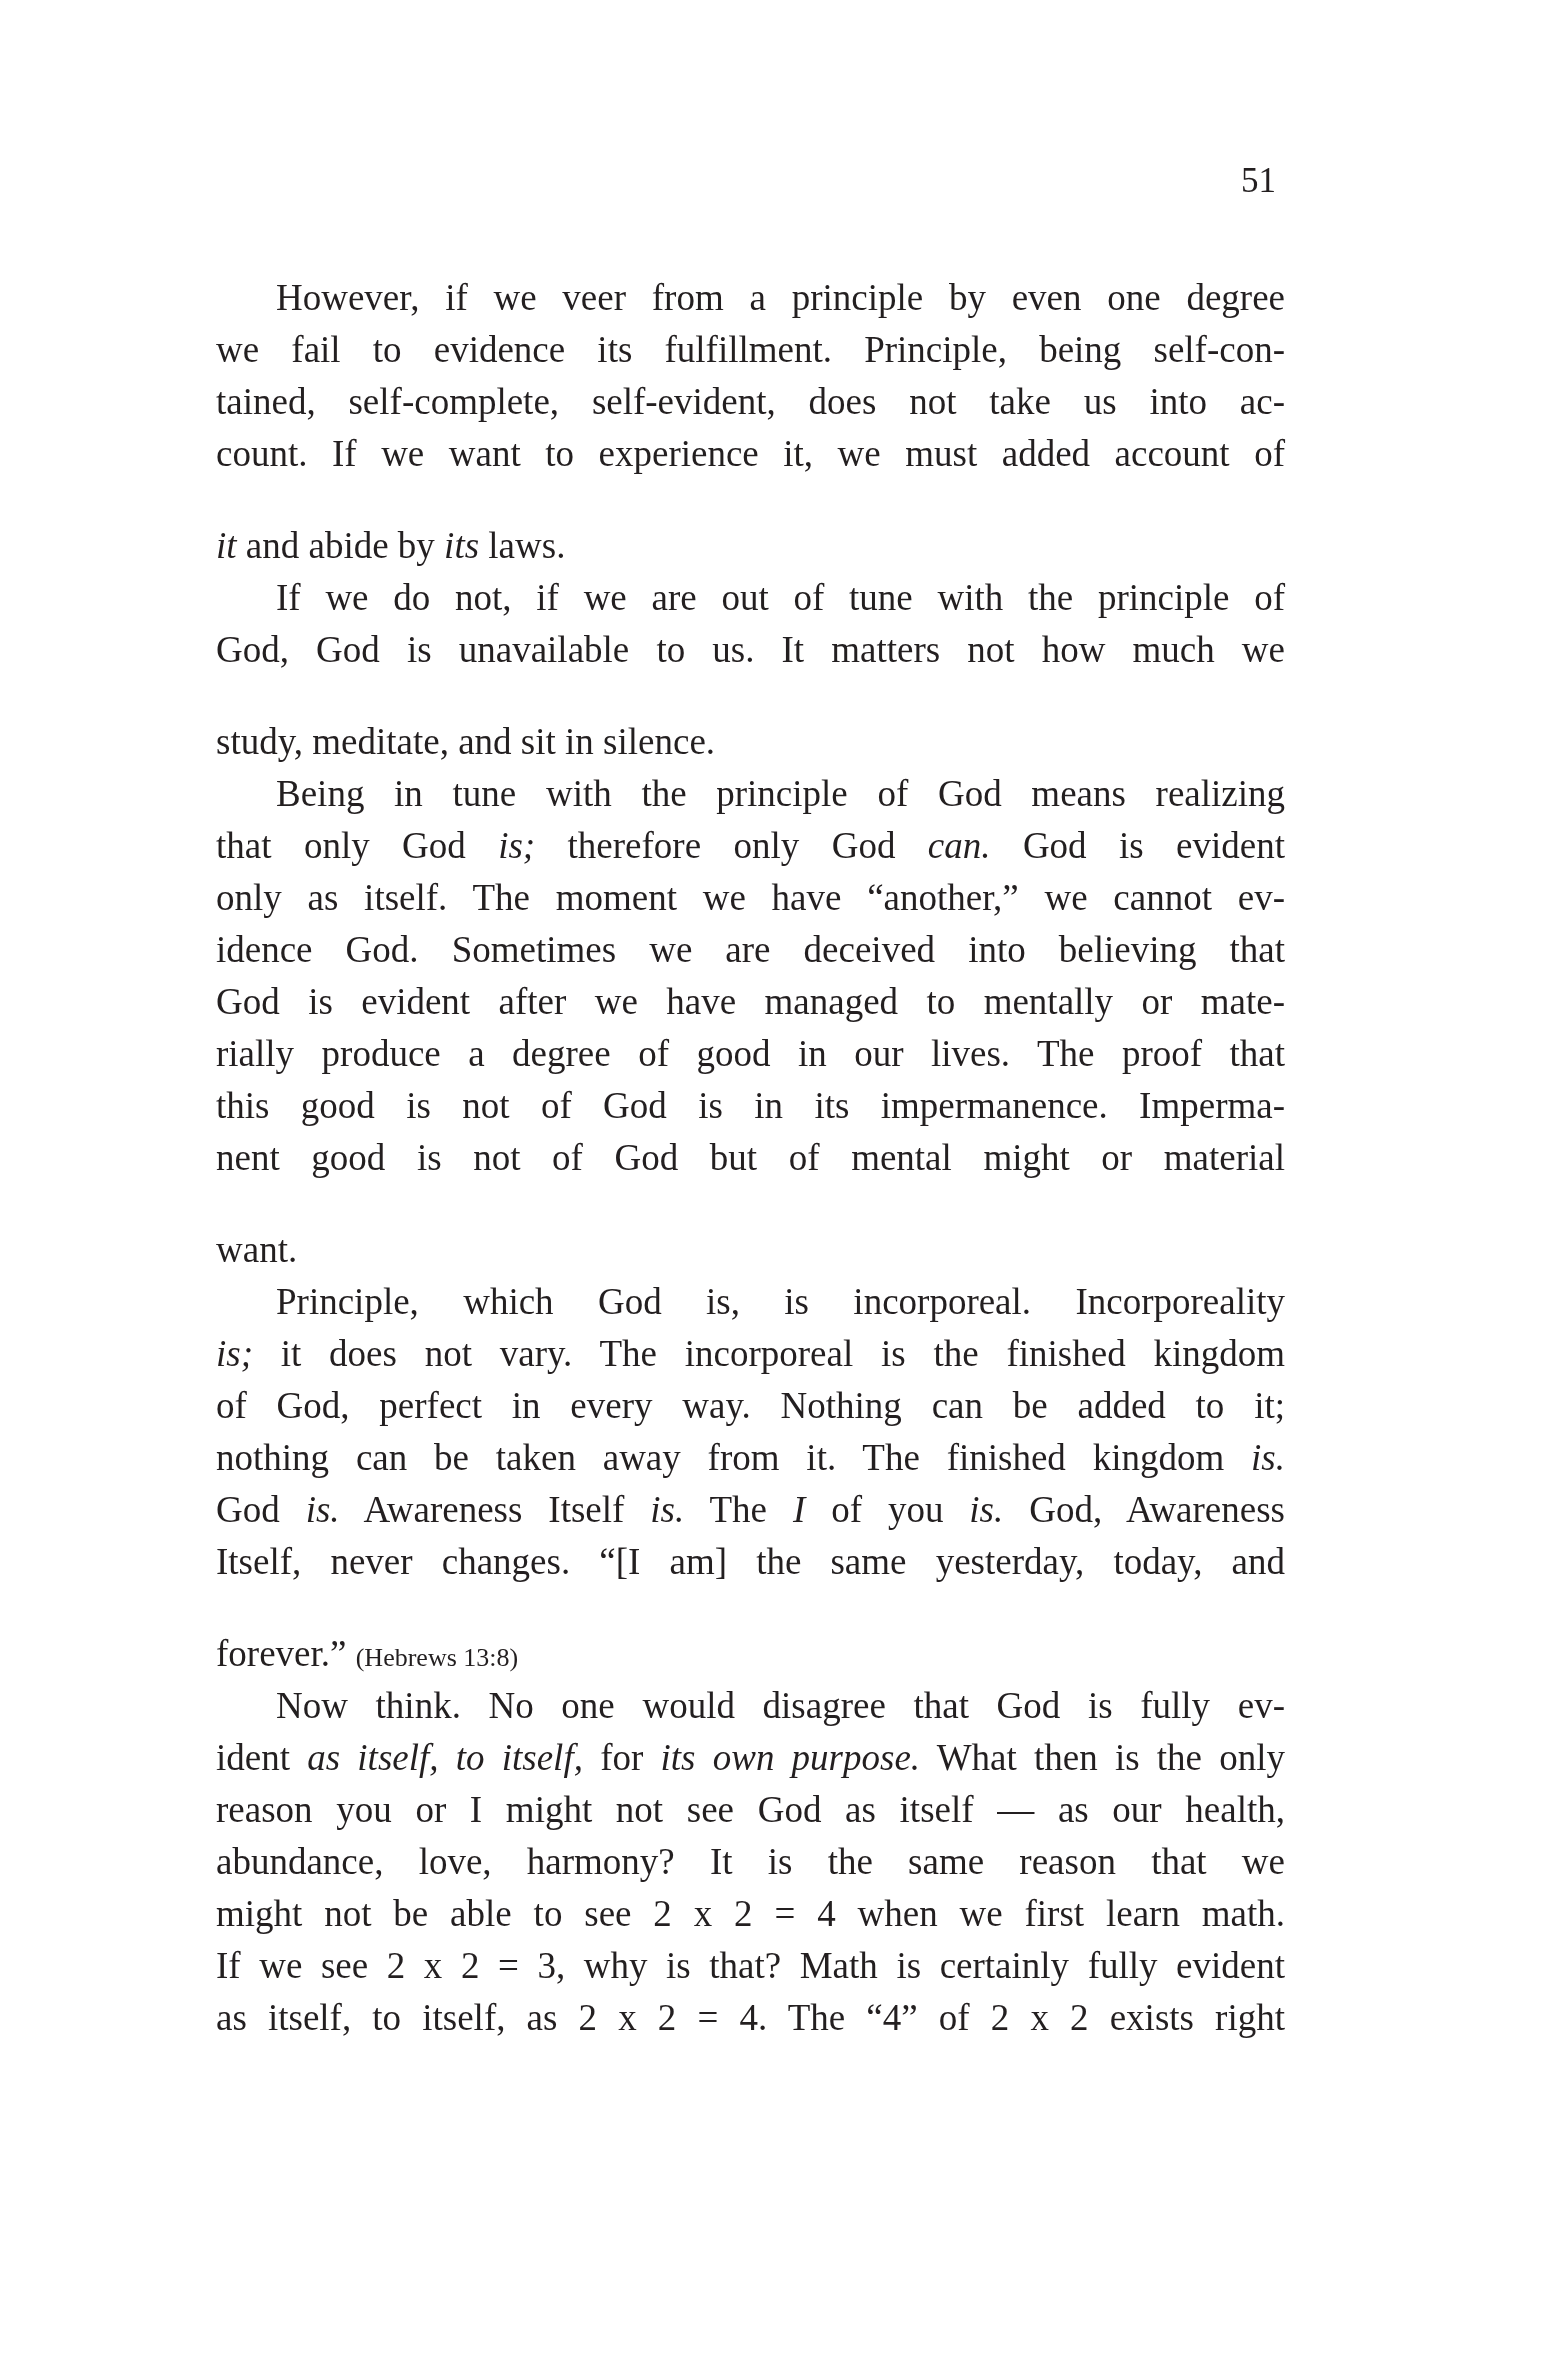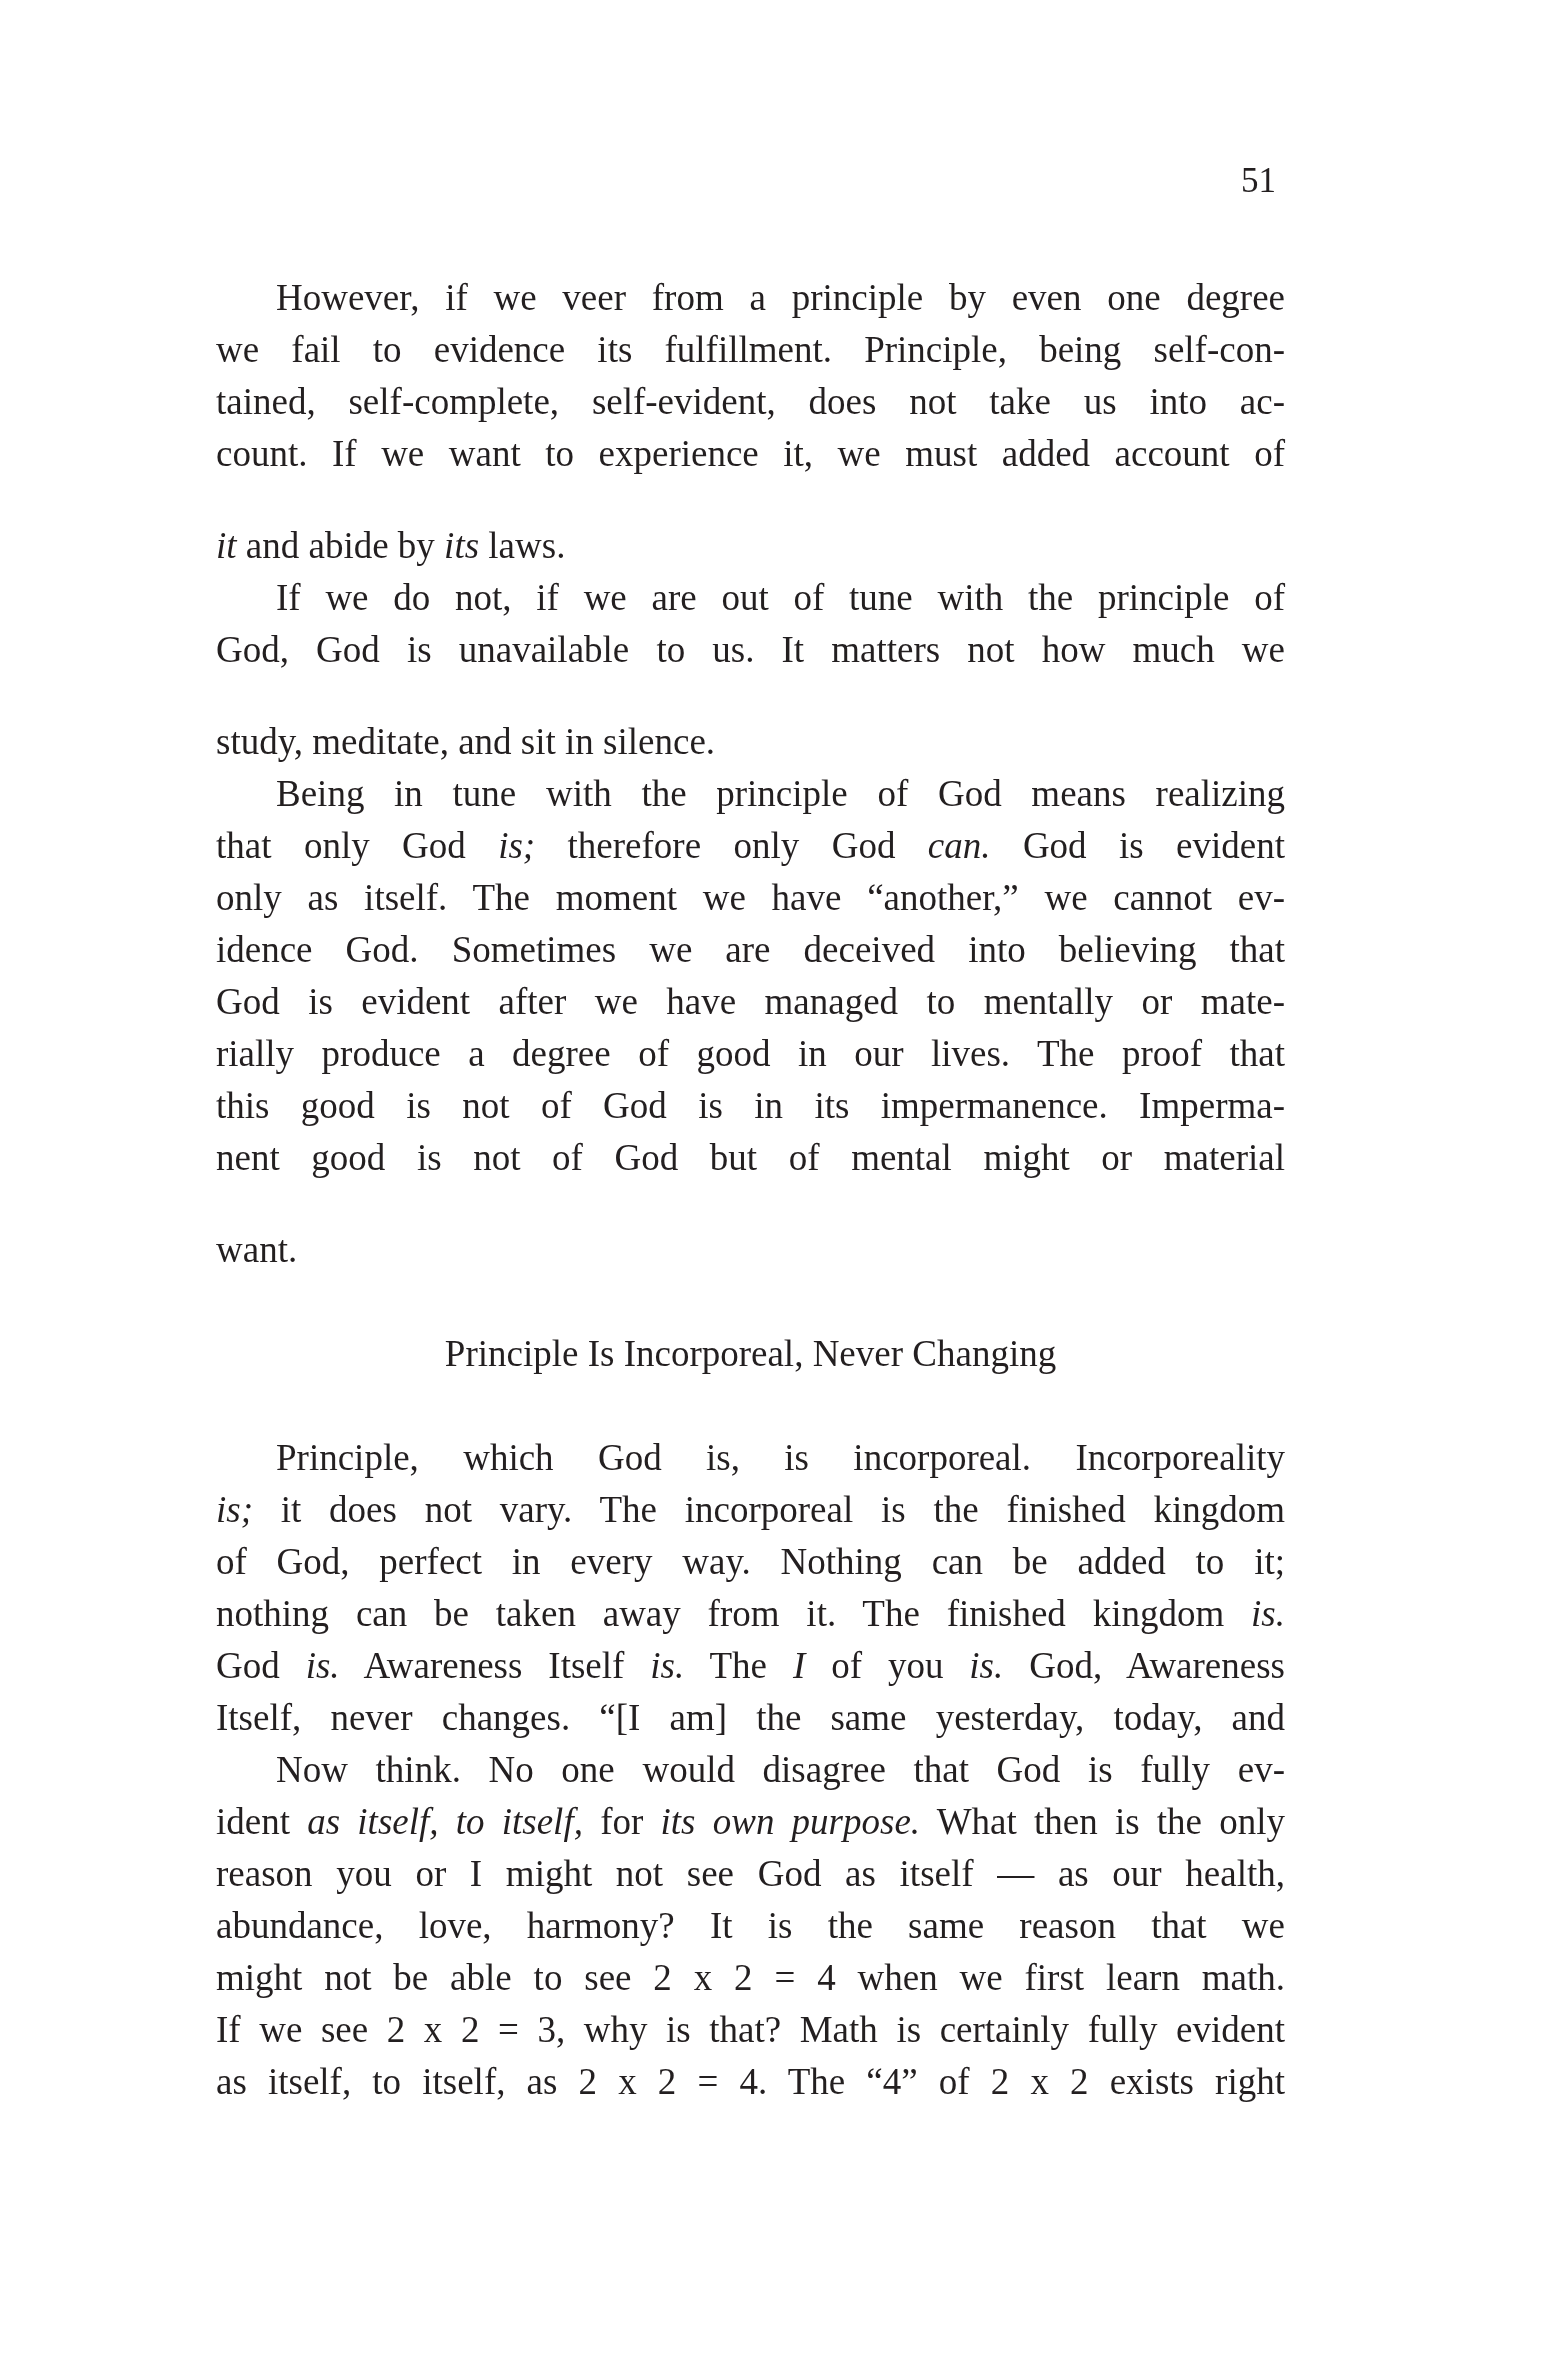--- a/index.html
+++ b/index.html
@@ -103,29 +103,29 @@
     <span class="line"><span>that only God </span><em>is;</em><span> therefore only God </span><em>can.</em><span> God is evident</span></span>
     <span class="line">only as itself. The moment we have “another,” we cannot ev-</span>
     <span class="line">idence God. Sometimes we are deceived into believing that</span>
     <span class="line">God is evident after we have managed to mentally or mate-</span>
     <span class="line">rially produce a degree of good in our lives. The proof that</span>
     <span class="line">this good is not of God is in its impermanence. Imperma-</span>
     <span class="line">nent good is not of God but of mental might or material</span>
     <span class="line last">want.</span>
   </div>
 
-  <h2 class="heading" style="font-weight:normal;font-size:37px;">Principle Is Incorporeal, Never Changing</h2>
 
   <div>
     <span class="line indent">Principle, which God is, is incorporeal. Incorporeality</span>
     <span class="line"><em>is;</em><span> it does not vary. The incorporeal is the finished kingdom</span></span>
     <span class="line">of God, perfect in every way. Nothing can be added to it;</span>
     <span class="line"><span>nothing can be taken away from it. The finished kingdom </span><em>is.</em></span>
     <span class="line"><span>God </span><em>is.</em><span> Awareness Itself </span><em>is.</em><span> The </span><em>I</em><span> of you </span><em>is.</em><span> God, Awareness</span></span>
     <span class="line">Itself, never changes. “[I am] the same yesterday, today, and</span>
+    <span class="line last"><span>forever.”</span> <span class="cite">(Hebrews 13:8)</span></span>
   </div>
 
   <div>
     <span class="line indent">Now think. No one would disagree that God is fully ev-</span>
     <span class="line"><span>ident </span><em>as itself, to itself,</em><span> for </span><em>its own purpose.</em><span> What then is the only</span></span>
     <span class="line">reason you or I might not see God as itself — as our health,</span>
     <span class="line">abundance, love, harmony? It is the same reason that we</span>
     <span class="line">might not be able to see 2 x 2 = 4 when we first learn math.</span>
     <span class="line">If we see 2 x 2 = 3, why is that? Math is certainly fully evident</span>
     <span class="line">as itself, to itself, as 2 x 2 = 4. The “4” of 2 x 2 exists right</span>

